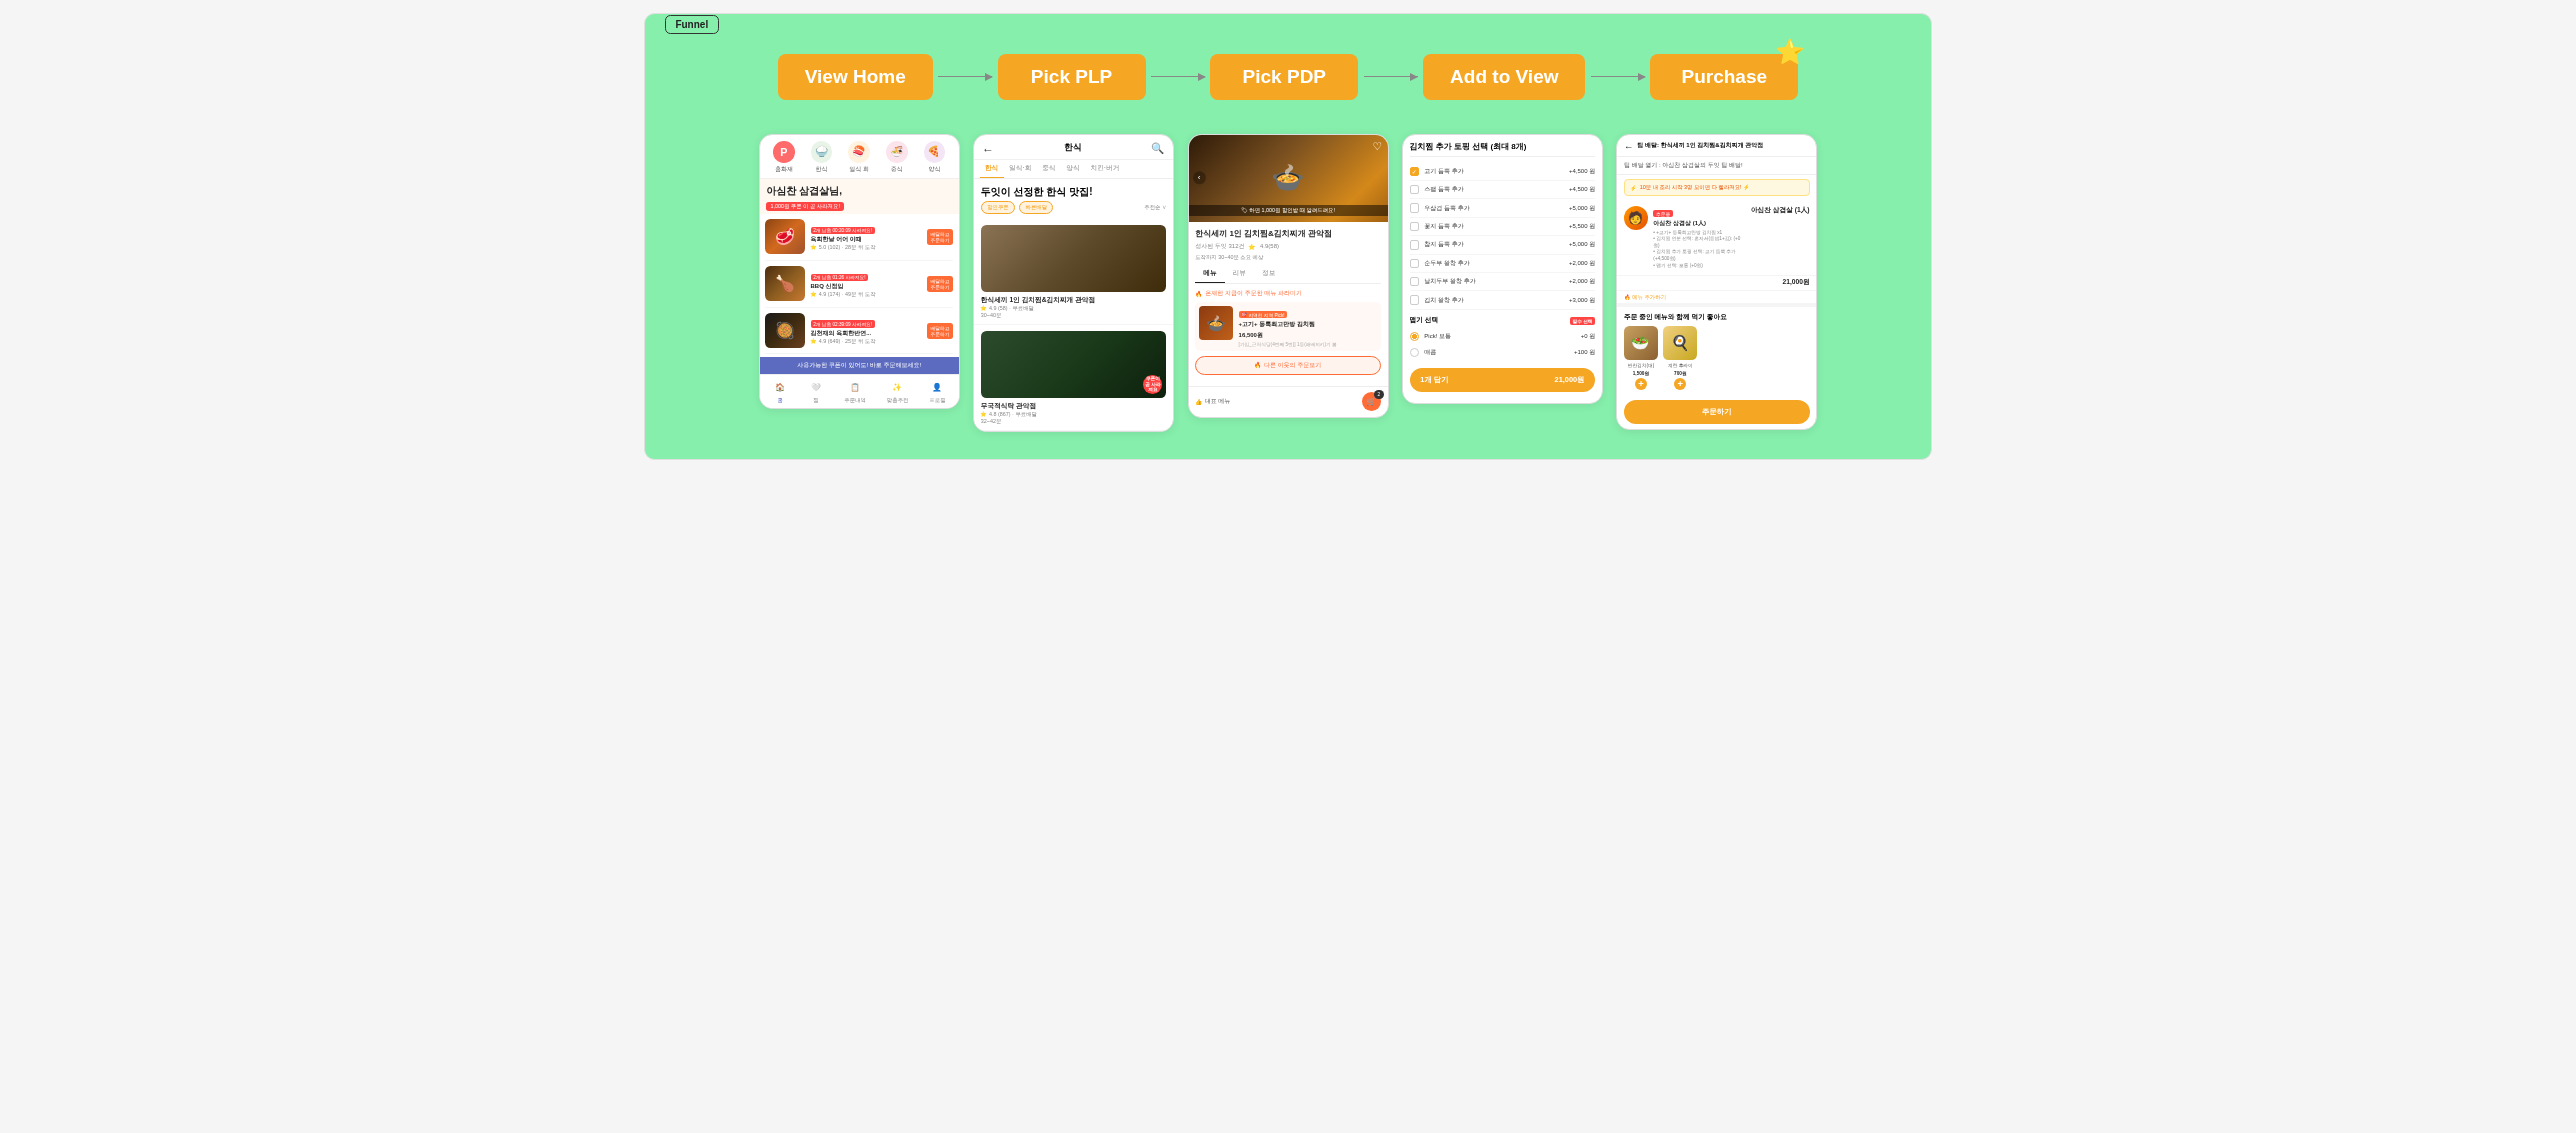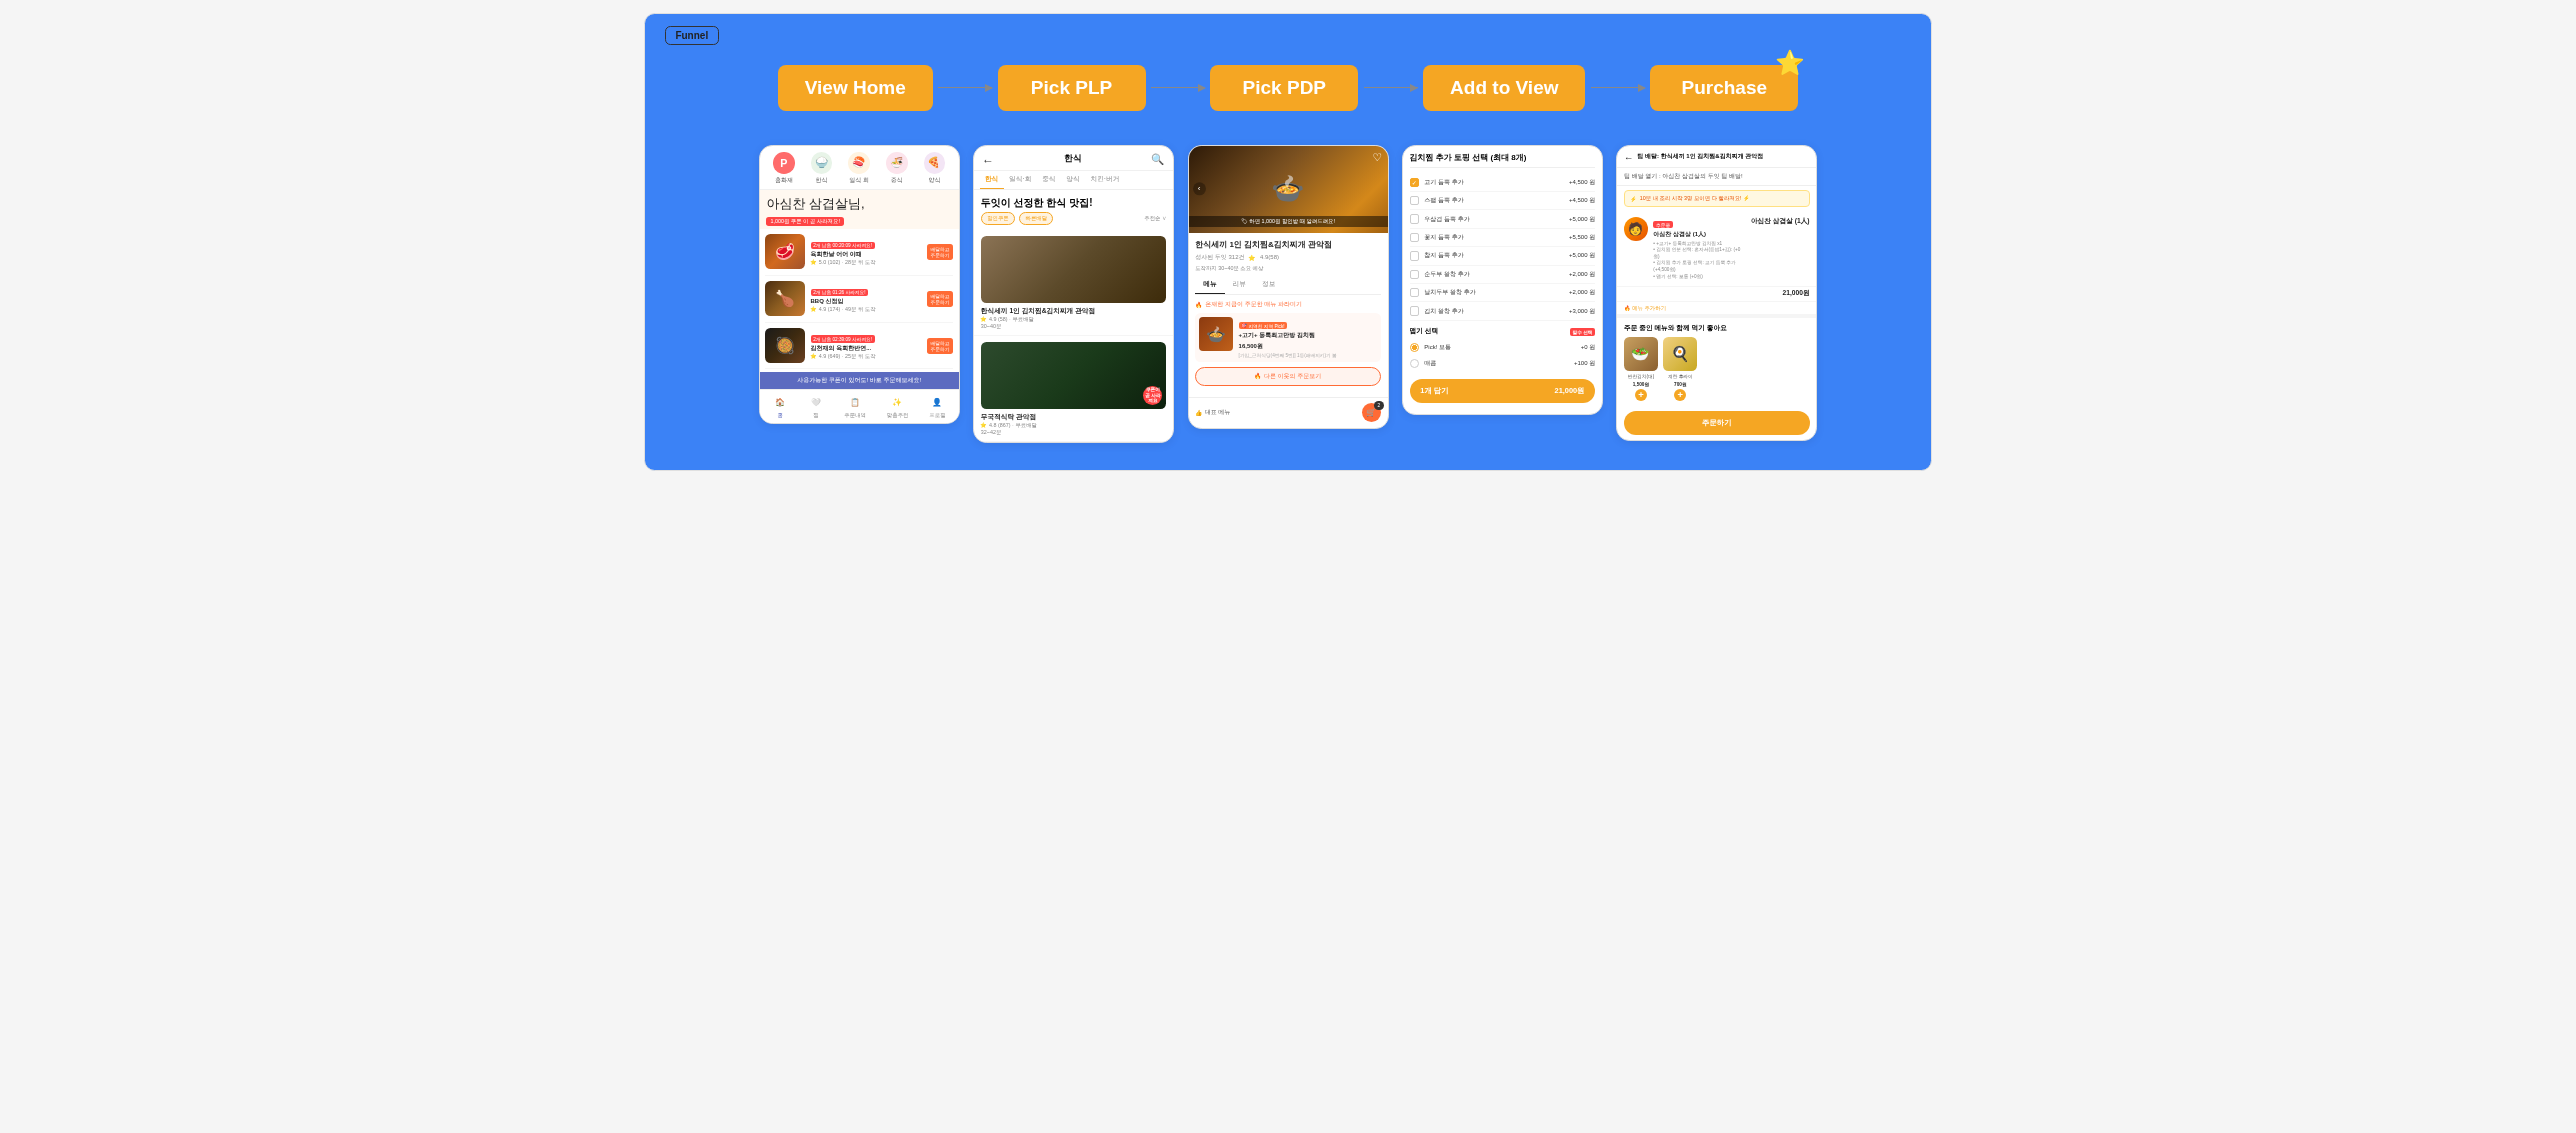--- a/index.html
+++ b/index.html
@@ -3,24 +3,24 @@
   <meta charset="utf-8">
   <style>
     * { box-sizing: border-box; margin: 0; padding: 0; }
     body {
       background: #f5f5f5;
       font-family: -apple-system, BlinkMacSystemFont, 'Segoe UI', sans-serif;
       min-height: 100vh;
       padding: 13.4px;
     }
     .outer-container {
-      background: #3b82f6;
+      background: #86efac;
       border-radius: 10.7px;
       border: 1px solid #e0e0e0;
-      padding: 12px 20px 27px;
+      padding: 1px 20px 27px;
       max-width: 1288px;
       margin: 0 auto;
     }
     .funnel-badge {
       display: inline-block;
       border: 1px solid #333;
       border-radius: 5.4px;
       padding: 2.7px 9.4px;
       font-size: 10px;
       font-weight: 600;
@@ -128,22 +128,22 @@
     .icon-p { background: #ff6b6b; color: white; font-weight: bold; font-size: 9.4px; }
     .icon-hanshik { background: #e8f4e8; }
     .icon-ilshik { background: #fff3e0; }
     .icon-jungshik { background: #fce4ec; }
     .icon-yangsik { background: #f3e5f5; }
     .s1-greeting {
       padding: 5.4px 6.7px 2.7px;
       background: #fff8f0;
     }
     .s1-greeting-title {
-      font-size: 13px;
-      font-weight: 400;
+      font-size: 10px;
+      font-weight: 700;
       color: #222;
     }
     .s1-coupon-badge {
       background: #ff4444;
       color: white;
       font-size: 5.4px;
       padding: 1.3px 4px;
       border-radius: 2.7px;
       display: inline-block;
       margin-top: 1.3px;

